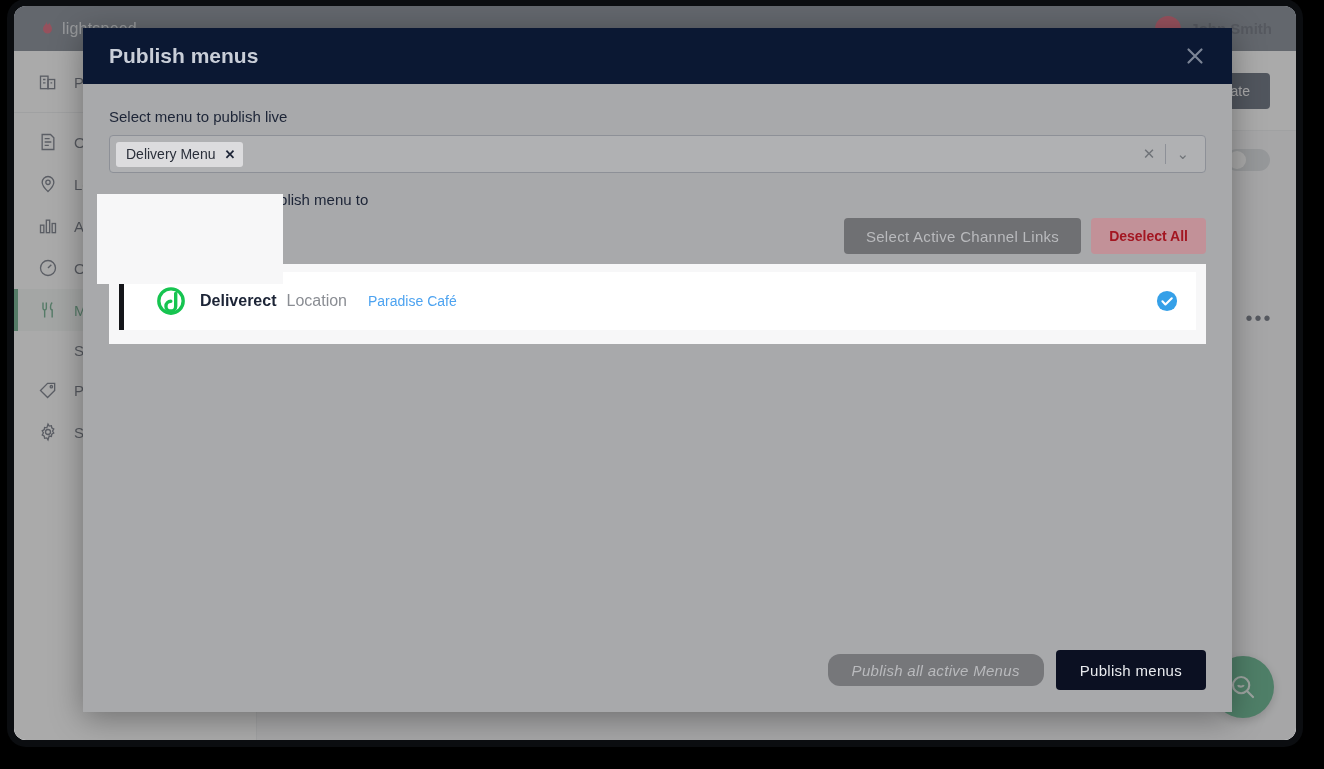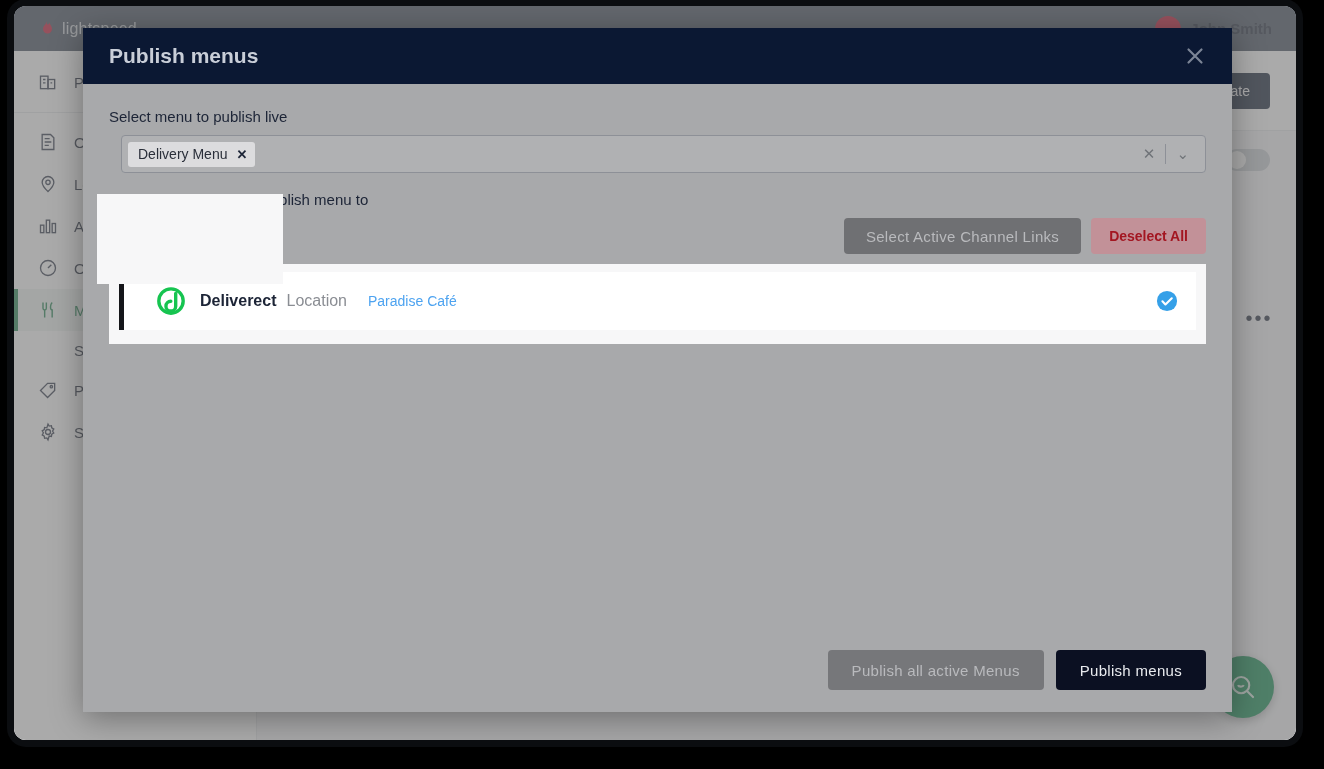--- a/index.html
+++ b/index.html
@@ -140,21 +140,21 @@
   #chip-spot {
     position: absolute;
     left: 14px; top: 110px; width: 186px; height: 90px;
     background: #f7f7f8;
   }
 
   #select-box {
     position: relative;
     height: 38px; border: 1px solid #8d9097; border-radius: 4px;
     background: rgba(255,255,255,.10);
-    display: flex; align-items: center; padding: 0 6px; margin-left: 12px;
+    display: flex; align-items: center; padding: 0 6px;
   }
   #select-box .spacer { flex: 1; }
   .chip {
     display: inline-flex; align-items: center; gap: 9px;
     background: #dcdcde; border-radius: 3px;
     height: 25px; padding: 0 8px 0 10px;
     font-size: 14px; color: #2a2f3a;
   }
   .chip .x { font-size: 13px; font-weight: 700; color: #1c2436; }
   .sel-clear, .sel-caret { color: #6f7378; font-size: 15px; padding: 0 10px; }
@@ -201,23 +201,24 @@
   .channel-loc { font-size: 14px; color: #4da3f0; margin-left: 21px; }
   .channel-row .spacer { flex: 1; }
   .check { width: 22px; height: 22px; display: block; }
 
   
   #modal-foot {
     height: 84px; display: flex; align-items: center;
     justify-content: flex-end; gap: 12px; padding: 0 26px;
   }
   .btn-foot-disabled {
-    height: 40px; padding: 0 24px; border-radius: 4px; border: none;
+    height: 32px; padding: 0 24px; border-radius: 12px; border: none;
     background: #76777a; color: #b9babd; font-size: 15px; font-family: inherit;
     letter-spacing: .3px;
+    font-style: italic;
   }
   .btn-foot-primary {
     height: 40px; padding: 0 24px; border-radius: 4px; border: none;
     background: #0b1022; color: #e8eaee; font-size: 15px; font-family: inherit;
     letter-spacing: .3px;
   }
 </style>
 </head>
 <body>
 

